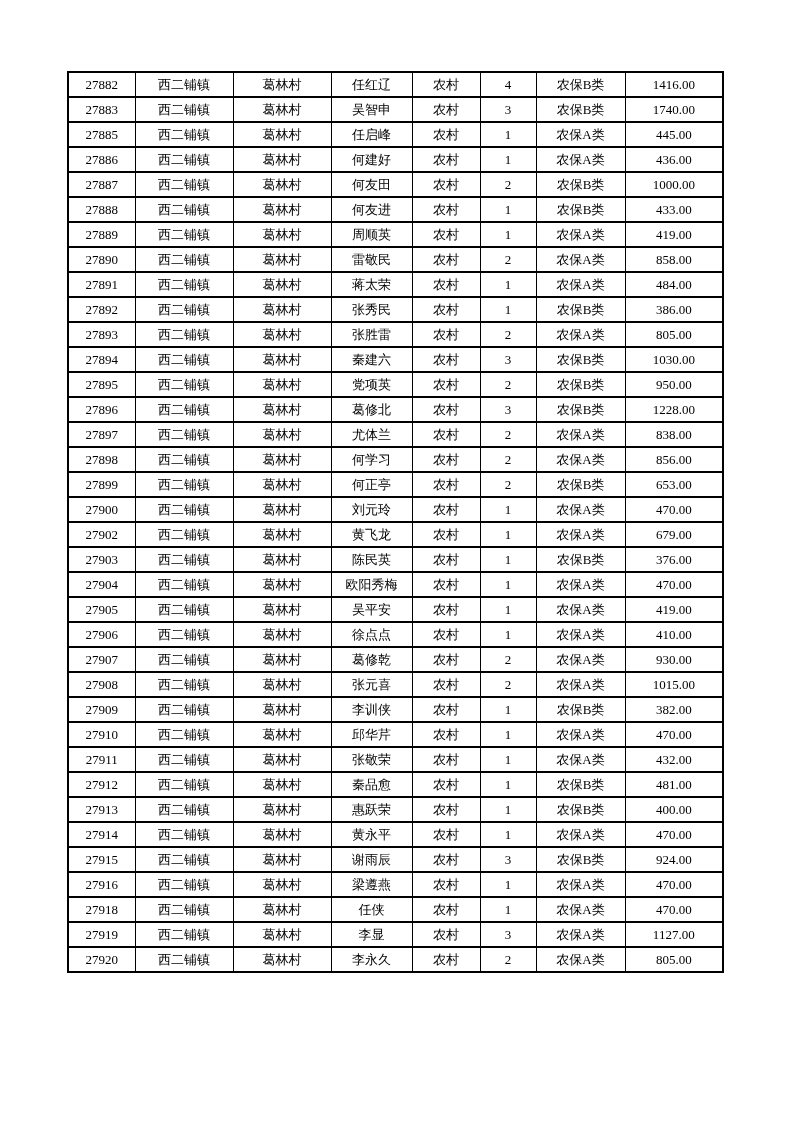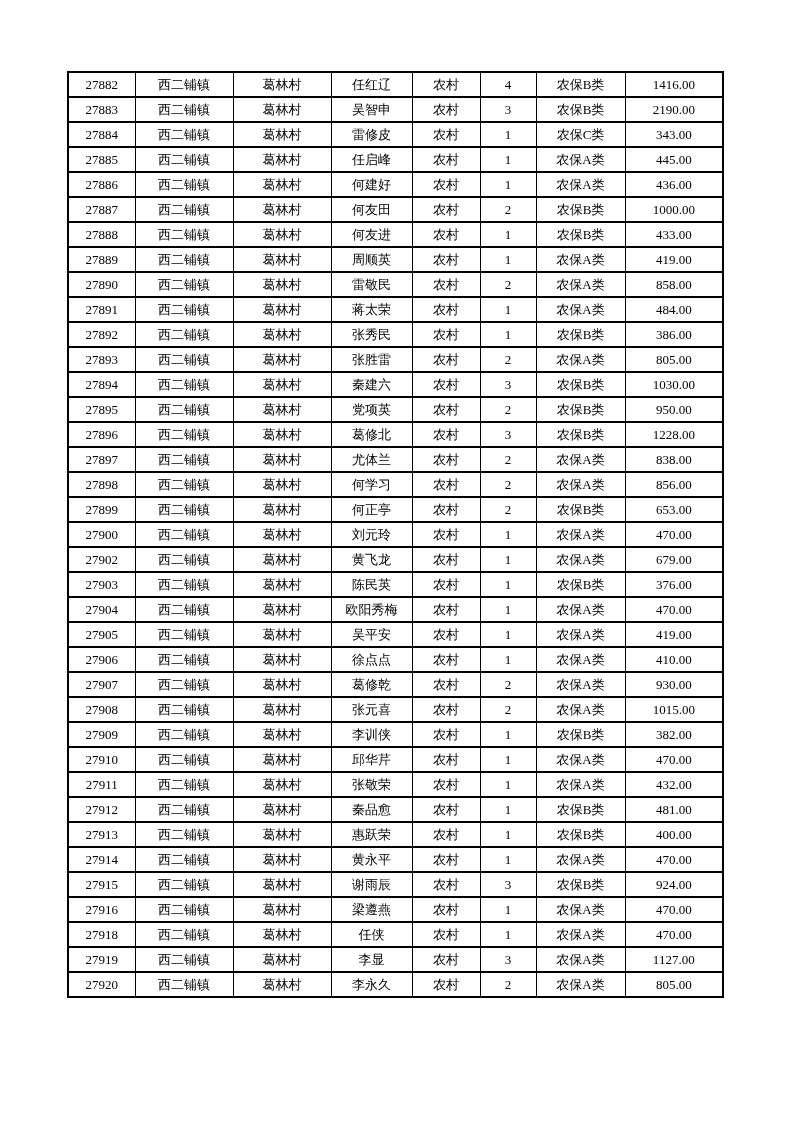--- a/index.html
+++ b/index.html
@@ -76,31 +76,21 @@
           <td>1416.00</td>
         </tr>
         <tr>
           <td>27883</td>
           <td>西二铺镇</td>
           <td>葛林村</td>
           <td>吴智申</td>
           <td>农村</td>
           <td>3</td>
           <td>农保B类</td>
-          <td>2190.00</td>
-        </tr>
-        <tr>
-          <td>27884</td>
-          <td>西二铺镇</td>
-          <td>葛林村</td>
-          <td>雷修皮</td>
-          <td>农村</td>
-          <td>1</td>
-          <td>农保C类</td>
-          <td>343.00</td>
+          <td>1740.00</td>
         </tr>
         <tr>
           <td>27885</td>
           <td>西二铺镇</td>
           <td>葛林村</td>
           <td>任启峰</td>
           <td>农村</td>
           <td>1</td>
           <td>农保A类</td>
           <td>445.00</td>

